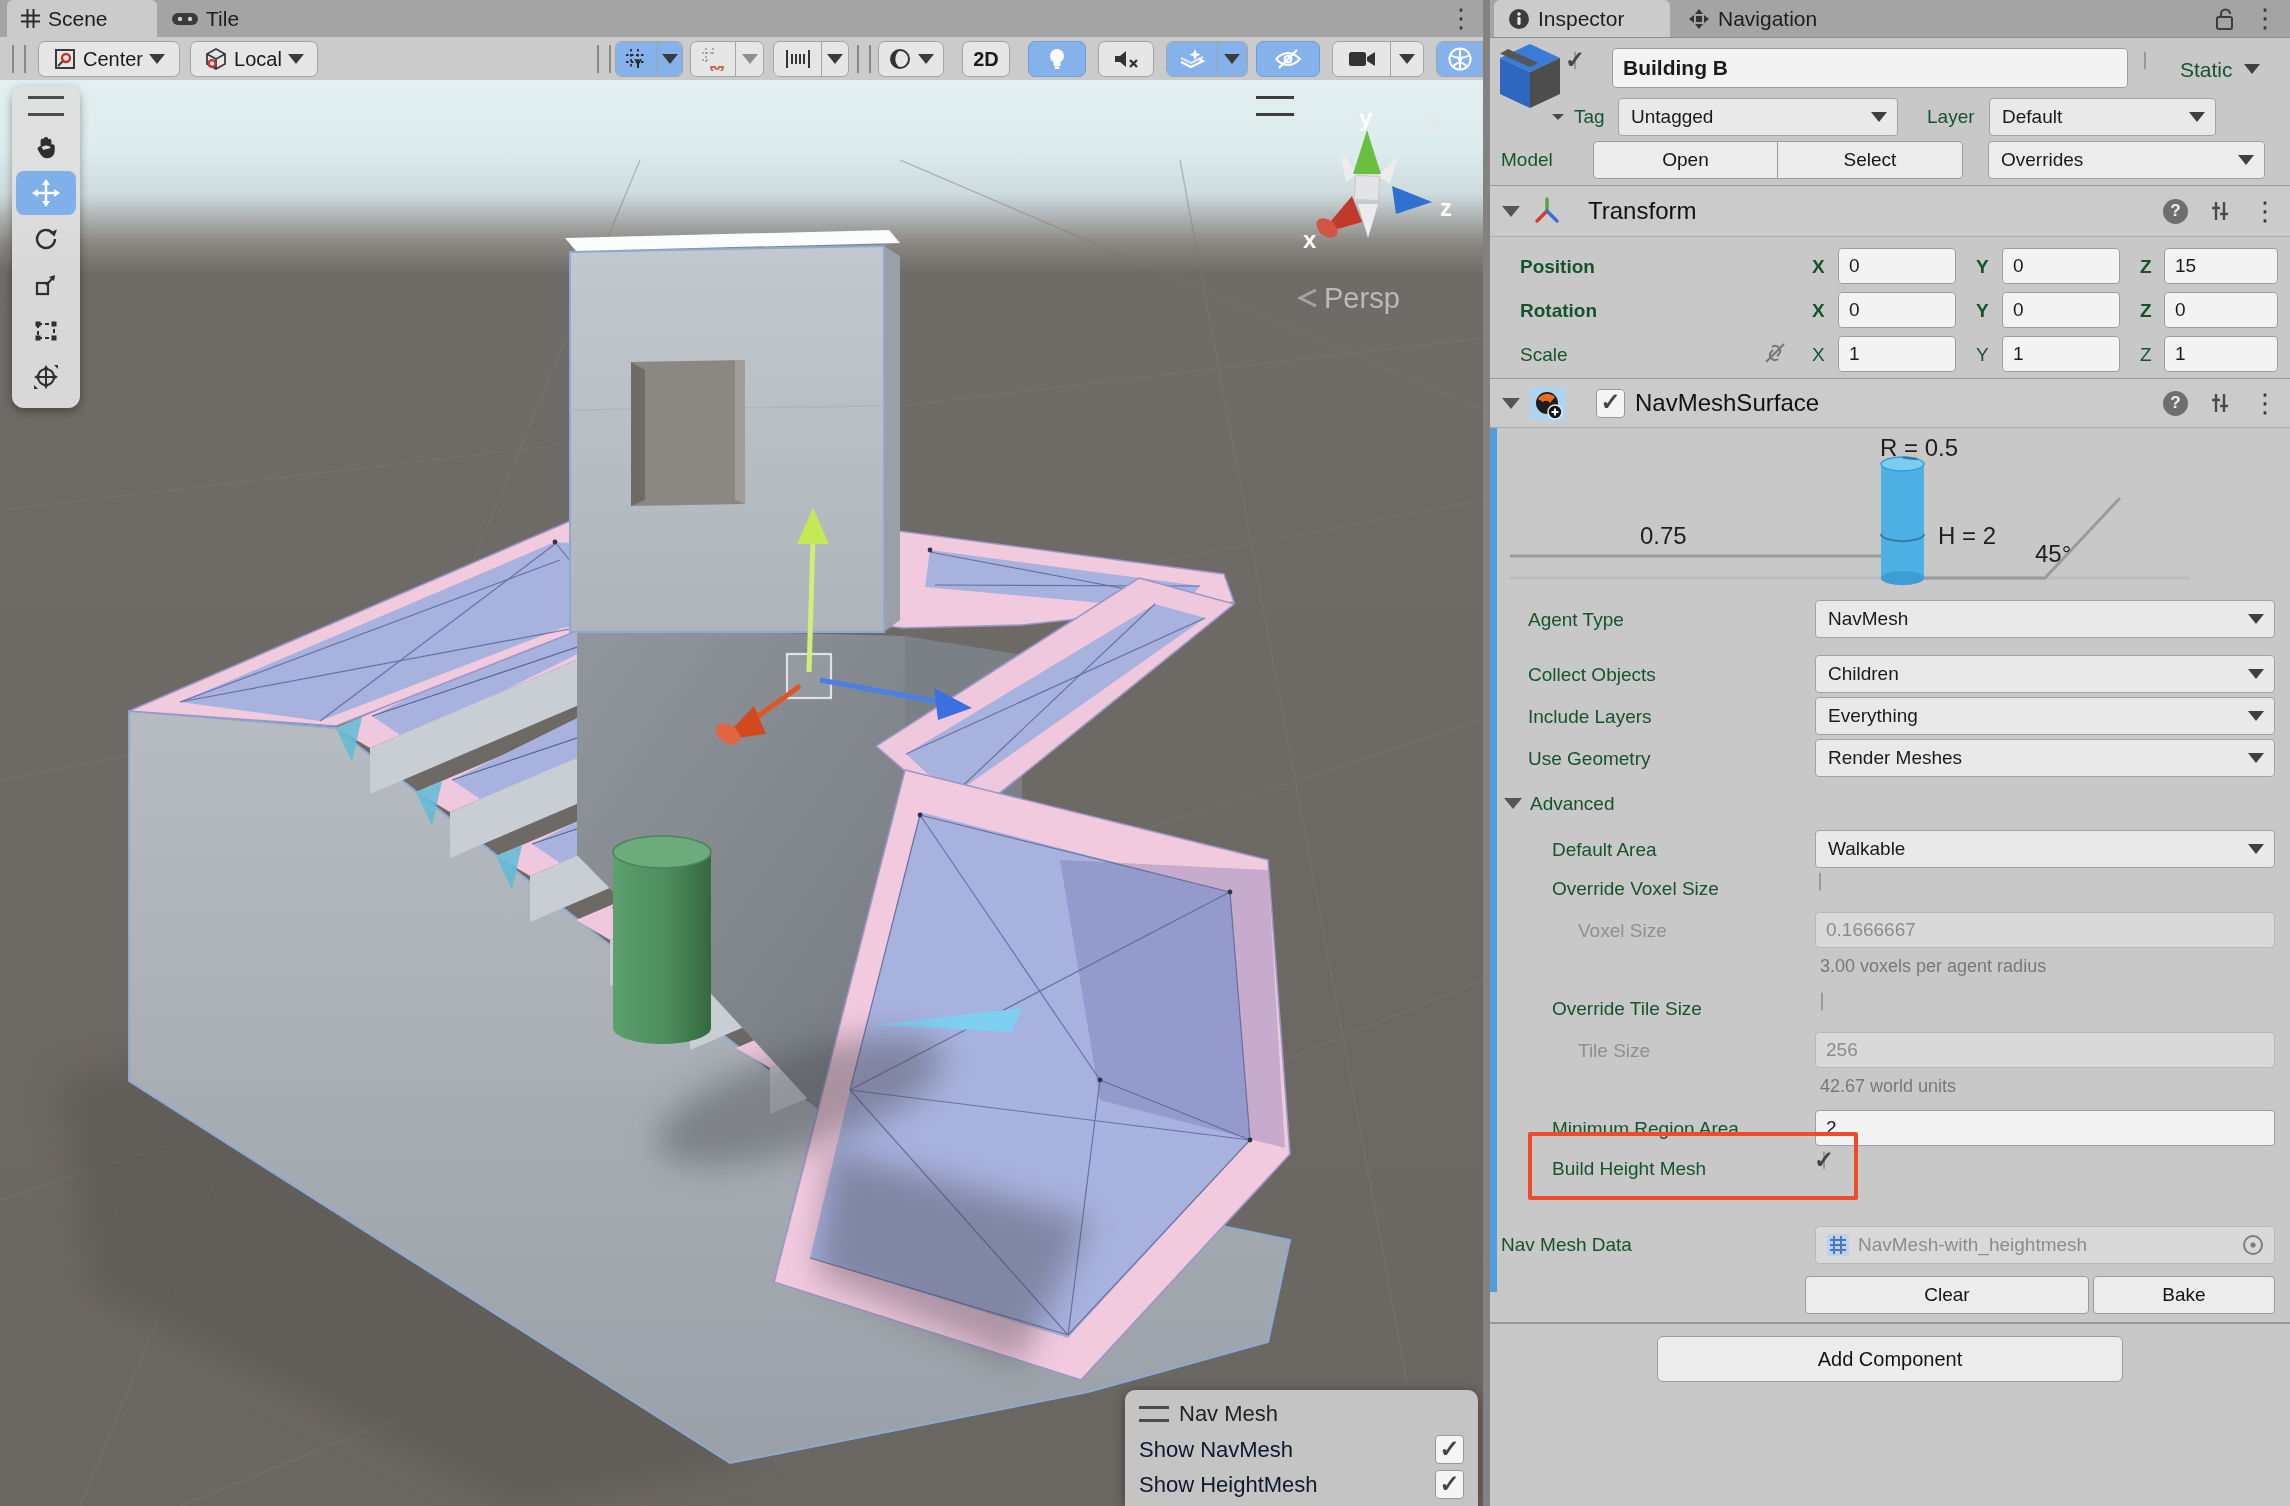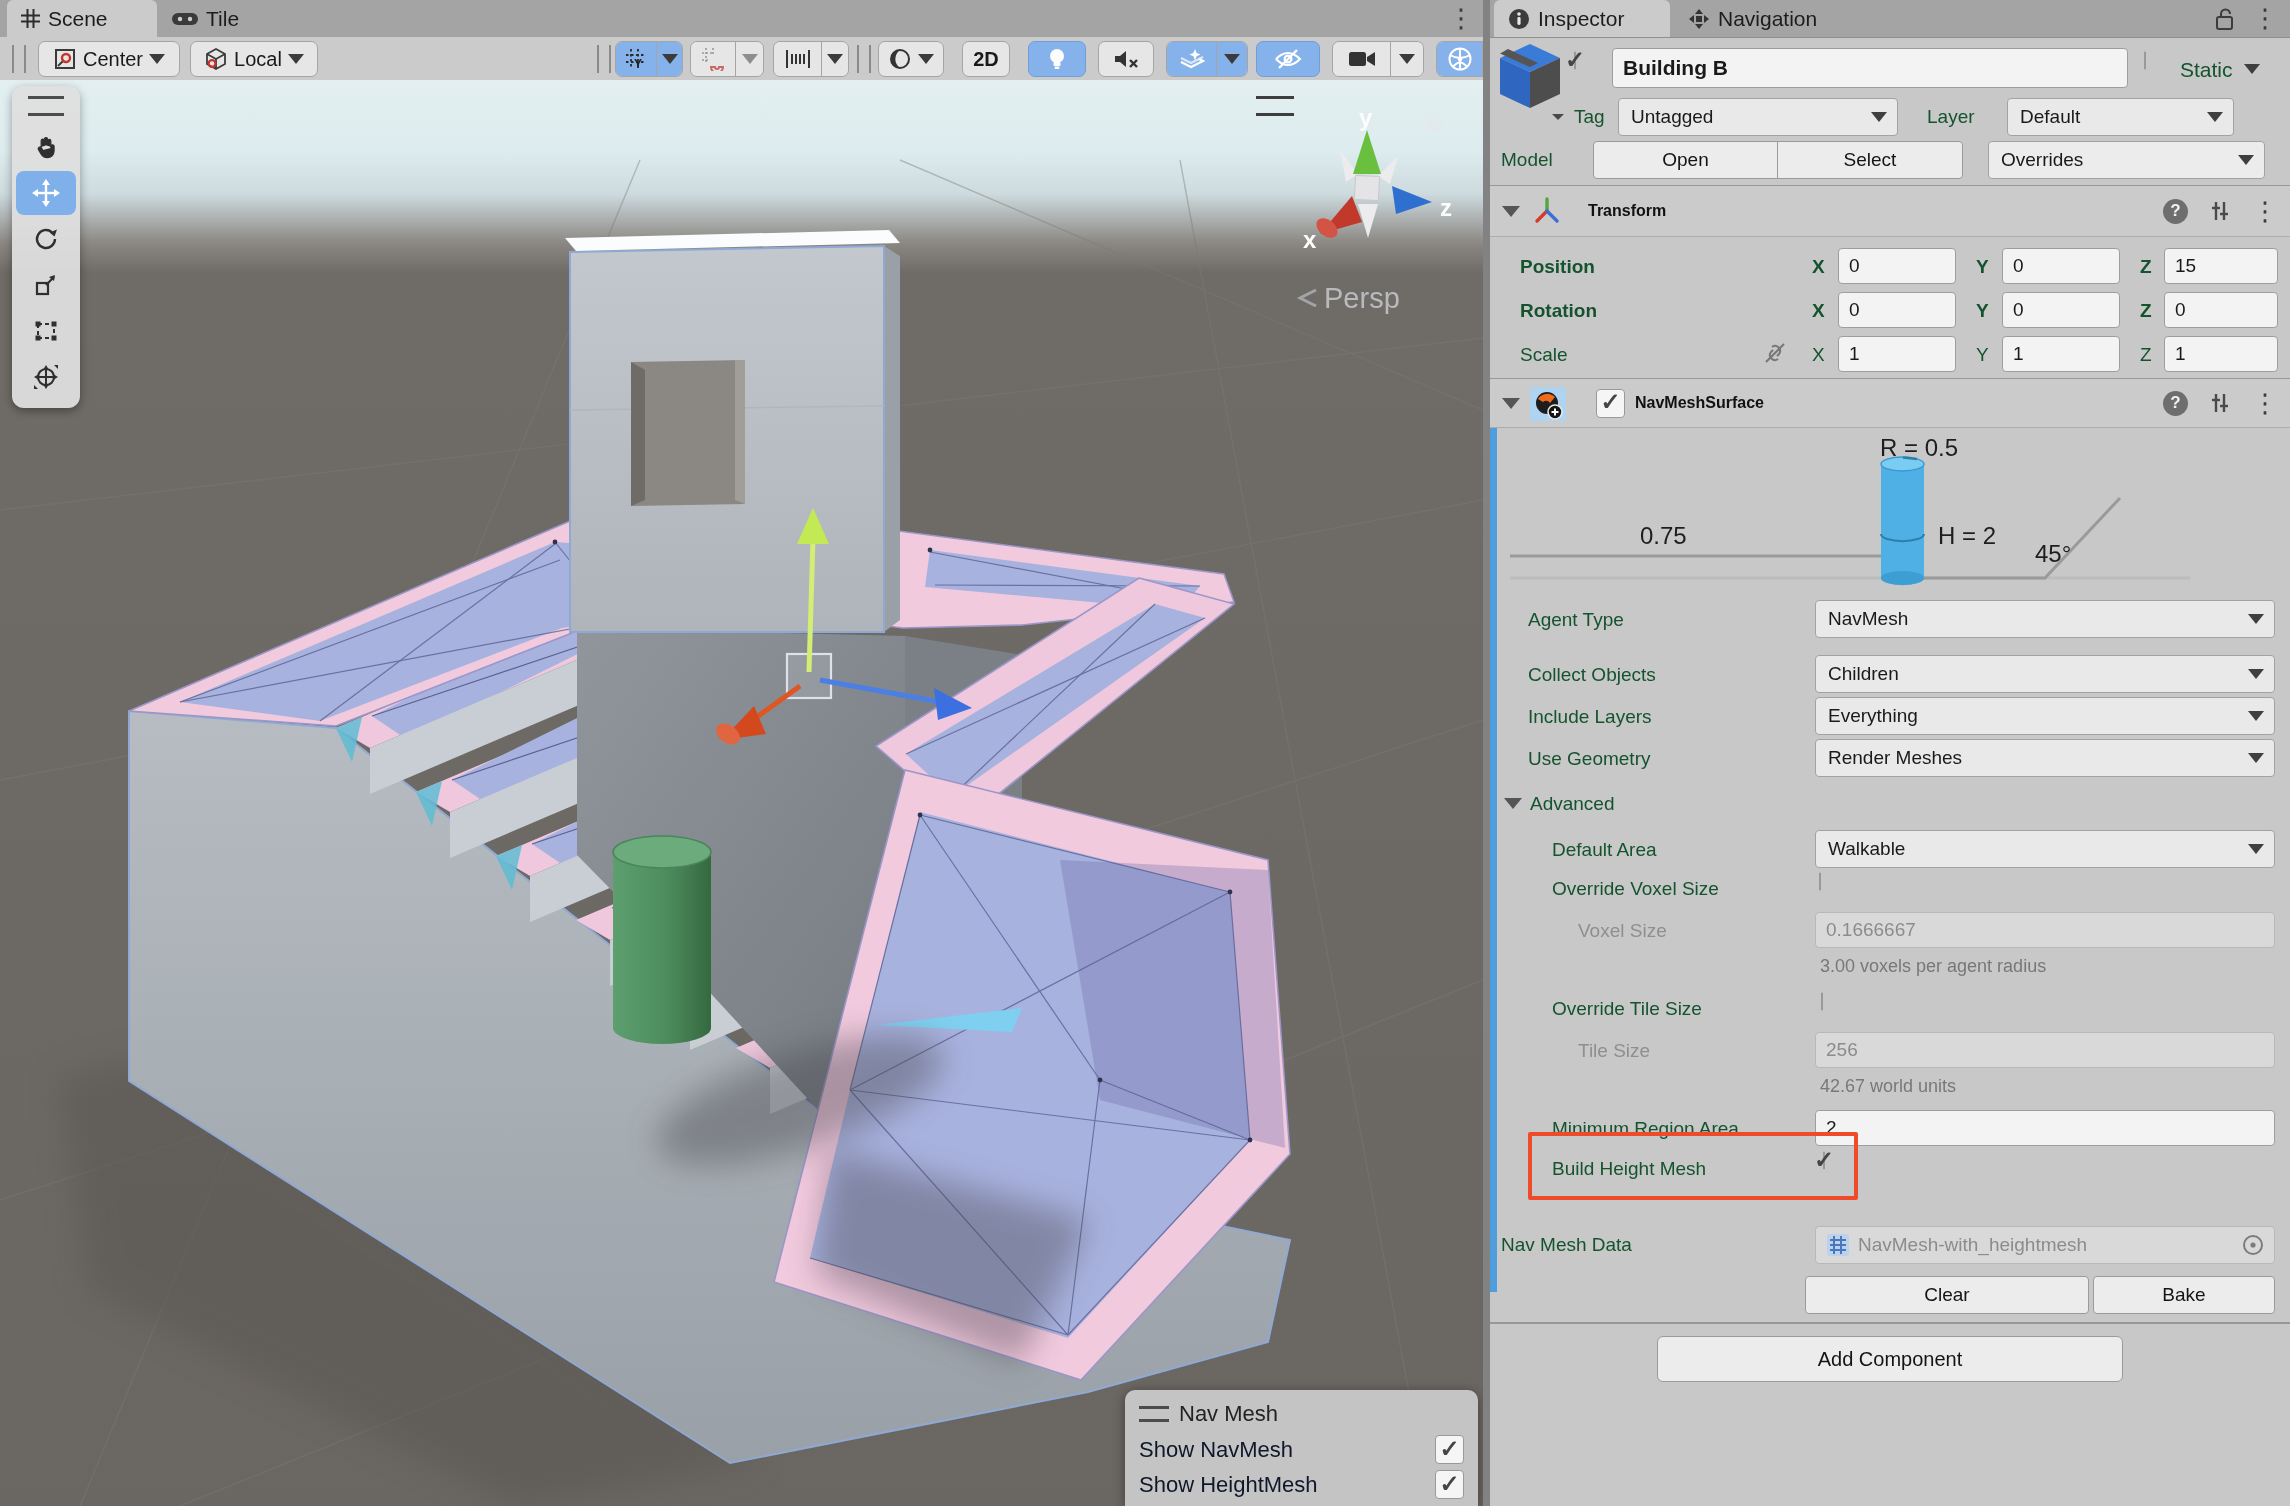--- a/index.html
+++ b/index.html
@@ -60,21 +60,21 @@
       justify-content:center;font-size:19px;color:#141414;box-sizing:border-box}
   .lbl{position:absolute;font-size:19px;color:#14532d;white-space:nowrap}
   .lbl.dis{color:#8f8f8f}
   .lbl.sub{color:#787878;font-size:18px}
   .fold{width:0;height:0;border-left:9px solid transparent;border-right:9px solid transparent;border-top:11px solid #555}
 
   
   .inspector{position:absolute;left:1490px;top:0;width:800px;height:1506px;background:#c8c8c8}
   .chdr{position:absolute;left:0;width:800px;background:#cbcbcb;border-top:1px solid #989898;border-bottom:1px solid #adadad;
       display:flex;align-items:center;box-sizing:border-box}
-  .chdr .title{font-size:16px;font-weight:bold;color:#111}
+  .chdr .title{font-size:24px;font-weight:normal;color:#111}
   .hicons{position:absolute;right:12px;top:0;height:100%;display:flex;align-items:center;gap:20px}
   .qmark{width:25px;height:25px;border-radius:50%;background:#6e6e6e;color:#f2f2f2;font-size:17px;font-weight:bold;
       display:flex;align-items:center;justify-content:center}
   .divider-v{position:absolute;left:1483px;top:0;width:7px;height:1506px;background:#828282}
   .bluestrip{position:absolute;left:0;width:7px;background:#4f9ddd}
   .redbox{position:absolute;border:4px solid #ee4b2b;border-radius:2px}
 </style>
 </head>
 <body>
 
@@ -560,21 +560,21 @@
     <span class="cb abs" style="left:652px;top:52px"></span>
     <span class="lbl" style="left:690px;top:58px;font-size:21px">Static</span>
     <span class="abs" style="left:754px;top:64px;width:0;height:0;border-left:8px solid transparent;border-right:8px solid transparent;border-top:10px solid #3f3f3f"></span>
 
     <span class="lbl" style="left:84px;top:106px">Tag</span>
     <div class="ddl" style="left:128px;top:98px;width:280px;height:38px">
       <span>Untagged</span>
         <span class="caret"></span>
     </div>
     <span class="lbl" style="left:437px;top:106px">Layer</span>
-    <div class="ddl" style="left:517px;top:98px;width:227px;height:38px">
+    <div class="ddl" style="left:499px;top:98px;width:227px;height:38px">
       <span>Default</span>
         <span class="caret"></span>
     </div>
 
     <span class="lbl" style="left:11px;top:149px">Model</span>
     <div class="btn" style="left:103px;top:141px;width:185px;height:38px;border-radius:4px 0 0 4px">
       <span>Open</span>
     </div>
     <div class="btn" style="left:287px;top:141px;width:186px;height:38px;border-radius:0 4px 4px 0">
       <span>Select</span>

